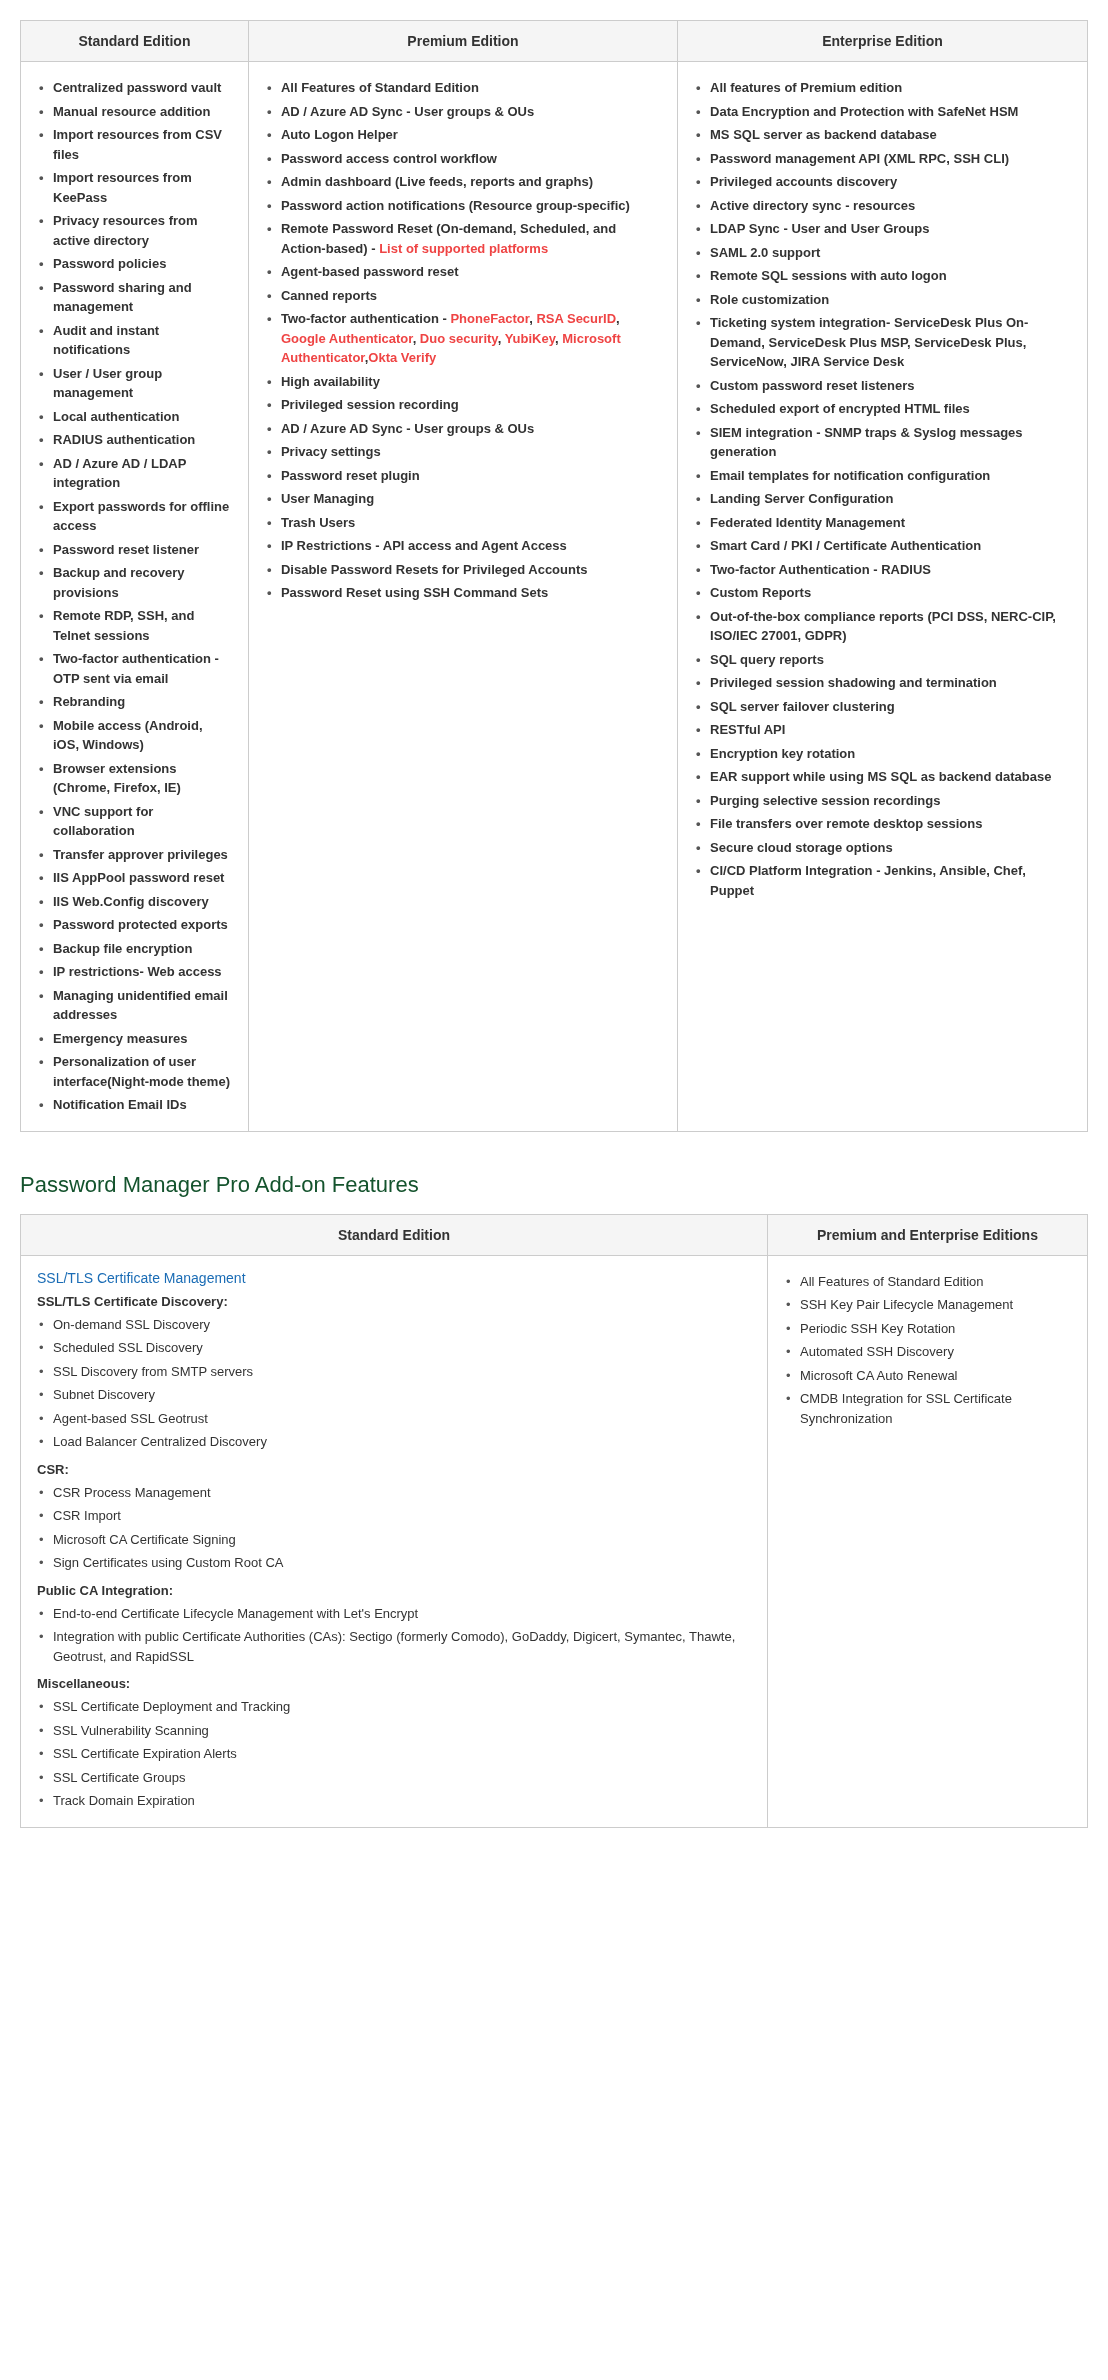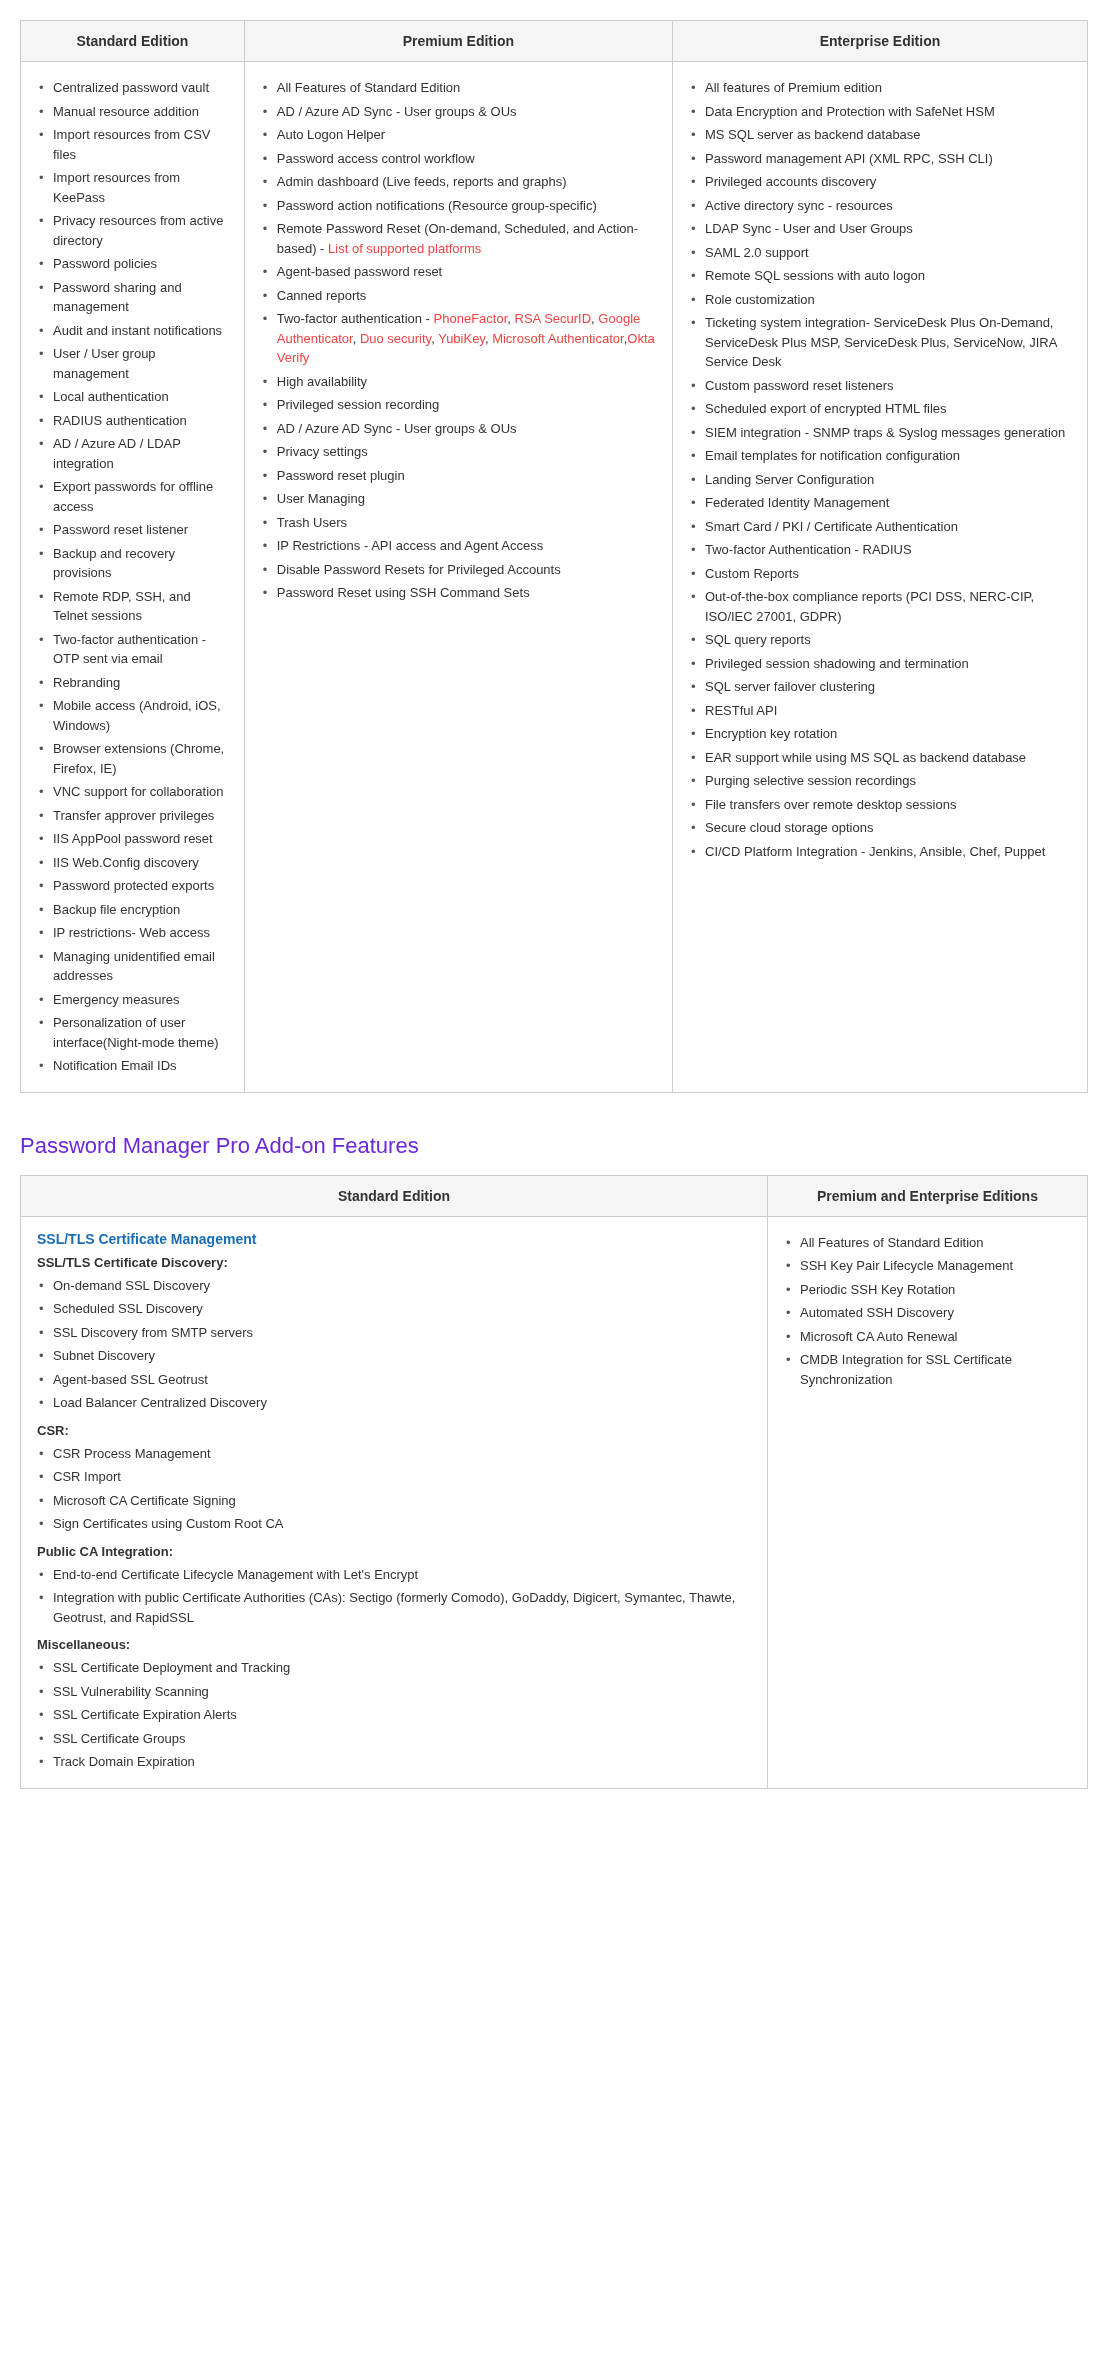--- a/index.html
+++ b/index.html
@@ -22,20 +22,21 @@
       border: 1px solid #ccc;
       padding: 12px 16px;
       text-align: center;
       font-weight: bold;
       font-size: 14px;
     }
     .comparison-table td {
       border: 1px solid #ccc;
       padding: 14px 16px;
       vertical-align: top;
+      font-weight: bold;
     }
     ul.feature-list {
       list-style: none;
       padding: 0;
       margin: 0;
     }
     ul.feature-list li {
       padding: 2px 0 2px 16px;
       position: relative;
       line-height: 1.5;
@@ -47,25 +48,25 @@
       color: #555;
     }
     .link-style {
       color: #ef4444;
       text-decoration: none;
     }
     .addon-title {
       font-size: 22px;
       font-weight: normal;
       margin-bottom: 16px;
-      color: #6d28d9;
+      color: #14532d;
     }
     .ssl-heading {
       color: #1a6cb5;
-      font-weight: bold;
+      font-weight: normal;
       font-size: 14px;
       margin-bottom: 6px;
     }
     .sub-heading {
       font-weight: bold;
       margin-top: 8px;
       margin-bottom: 4px;
     }
     .addon-table {
       width: 100%;

